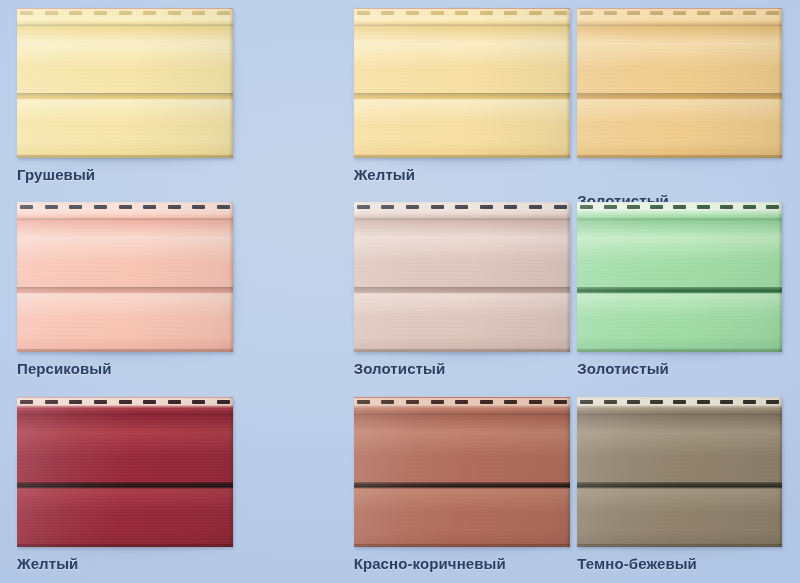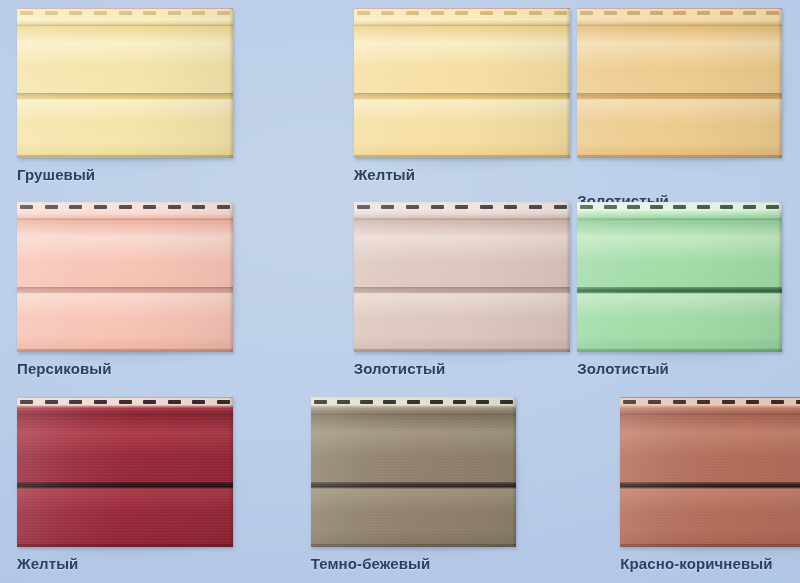--- a/index.html
+++ b/index.html
@@ -391,20 +391,51 @@
               </div>
             </div>
             <div class="grain"></div>
             <div class="sheen"></div>
             <div class="right-edge"></div>
             <div class="bottom-edge"></div>
           </div>
         </div>
         <div class="label" style="color: rgb(43, 63, 99);">Желтый</div>
       </div>
+      <div class="cell col2">
+        <div class="panel-wrap">
+          <div class="panel-shadow"></div>
+          <div class="panel" style="background: rgb(176, 106, 88);">
+            <div class="board top" style="background: linear-gradient(rgb(164, 95, 78) 0%, rgb(192, 127, 107) 26%, rgb(176, 106, 88) 62%, rgb(176, 106, 88) 100%);"></div>
+            <div class="groove" style="background: linear-gradient(rgba(0, 0, 0, 0.28) 0%, rgb(36, 23, 19) 45%, rgb(36, 23, 19) 70%, rgb(192, 127, 107) 100%);"></div>
+            <div class="board bot" style="background: linear-gradient(rgb(192, 127, 107) 0%, rgb(176, 106, 88) 40%, rgb(176, 106, 88) 72%, rgb(164, 95, 78) 100%);"></div>
+            <div class="lip" style="background: linear-gradient(rgb(192, 127, 107) 0%, rgb(176, 106, 88) 55%, rgba(0, 0, 0, 0.22) 100%);"></div>
+            <div class="nail-strip">
+              <div class="hem" style="background: linear-gradient(rgb(232, 200, 183) 0%, rgb(232, 200, 183) 70%, rgb(192, 127, 107) 100%);"></div>
+              <div class="strip-edge" style="background: rgb(194, 112, 90);"></div>
+              <div class="slots">
+                <i style="background: rgb(58, 36, 29);"></i>
+                <i style="background: rgb(58, 36, 29);"></i>
+                <i style="background: rgb(58, 36, 29);"></i>
+                <i style="background: rgb(58, 36, 29);"></i>
+                <i style="background: rgb(58, 36, 29);"></i>
+                <i style="background: rgb(58, 36, 29);"></i>
+                <i style="background: rgb(58, 36, 29);"></i>
+                <i style="background: rgb(58, 36, 29);"></i>
+                <i style="background: rgb(58, 36, 29);"></i>
+              </div>
+            </div>
+            <div class="grain"></div>
+            <div class="sheen"></div>
+            <div class="right-edge"></div>
+            <div class="bottom-edge"></div>
+          </div>
+        </div>
+        <div class="label" style="color: rgb(43, 63, 99);">Красно-коричневый</div>
+      </div>
       <div class="cell col3">
         <div class="panel-wrap">
           <div class="panel-shadow"></div>
           <div class="panel" style="background: rgb(142, 128, 106);">
             <div class="board top" style="background: linear-gradient(rgb(127, 114, 96) 0%, rgb(162, 149, 127) 26%, rgb(142, 128, 106) 62%, rgb(142, 128, 106) 100%);"></div>
             <div class="groove" style="background: linear-gradient(rgba(0, 0, 0, 0.28) 0%, rgb(44, 42, 34) 45%, rgb(44, 42, 34) 70%, rgb(162, 149, 127) 100%);"></div>
             <div class="board bot" style="background: linear-gradient(rgb(162, 149, 127) 0%, rgb(142, 128, 106) 40%, rgb(142, 128, 106) 72%, rgb(127, 114, 96) 100%);"></div>
             <div class="lip" style="background: linear-gradient(rgb(162, 149, 127) 0%, rgb(142, 128, 106) 55%, rgba(0, 0, 0, 0.22) 100%);"></div>
             <div class="nail-strip">
               <div class="hem" style="background: linear-gradient(rgb(231, 224, 210) 0%, rgb(231, 224, 210) 70%, rgb(162, 149, 127) 100%);"></div>
@@ -422,45 +453,14 @@
               </div>
             </div>
             <div class="grain"></div>
             <div class="sheen"></div>
             <div class="right-edge"></div>
             <div class="bottom-edge"></div>
           </div>
         </div>
         <div class="label" style="color: rgb(43, 63, 99);">Темно-бежевый</div>
       </div>
-      <div class="cell col2">
-        <div class="panel-wrap">
-          <div class="panel-shadow"></div>
-          <div class="panel" style="background: rgb(176, 106, 88);">
-            <div class="board top" style="background: linear-gradient(rgb(164, 95, 78) 0%, rgb(192, 127, 107) 26%, rgb(176, 106, 88) 62%, rgb(176, 106, 88) 100%);"></div>
-            <div class="groove" style="background: linear-gradient(rgba(0, 0, 0, 0.28) 0%, rgb(36, 23, 19) 45%, rgb(36, 23, 19) 70%, rgb(192, 127, 107) 100%);"></div>
-            <div class="board bot" style="background: linear-gradient(rgb(192, 127, 107) 0%, rgb(176, 106, 88) 40%, rgb(176, 106, 88) 72%, rgb(164, 95, 78) 100%);"></div>
-            <div class="lip" style="background: linear-gradient(rgb(192, 127, 107) 0%, rgb(176, 106, 88) 55%, rgba(0, 0, 0, 0.22) 100%);"></div>
-            <div class="nail-strip">
-              <div class="hem" style="background: linear-gradient(rgb(232, 200, 183) 0%, rgb(232, 200, 183) 70%, rgb(192, 127, 107) 100%);"></div>
-              <div class="strip-edge" style="background: rgb(194, 112, 90);"></div>
-              <div class="slots">
-                <i style="background: rgb(58, 36, 29);"></i>
-                <i style="background: rgb(58, 36, 29);"></i>
-                <i style="background: rgb(58, 36, 29);"></i>
-                <i style="background: rgb(58, 36, 29);"></i>
-                <i style="background: rgb(58, 36, 29);"></i>
-                <i style="background: rgb(58, 36, 29);"></i>
-                <i style="background: rgb(58, 36, 29);"></i>
-                <i style="background: rgb(58, 36, 29);"></i>
-                <i style="background: rgb(58, 36, 29);"></i>
-              </div>
-            </div>
-            <div class="grain"></div>
-            <div class="sheen"></div>
-            <div class="right-edge"></div>
-            <div class="bottom-edge"></div>
-          </div>
-        </div>
-        <div class="label" style="color: rgb(43, 63, 99);">Красно-коричневый</div>
-      </div>
     </div>
 </div>
 
 </body></html>

